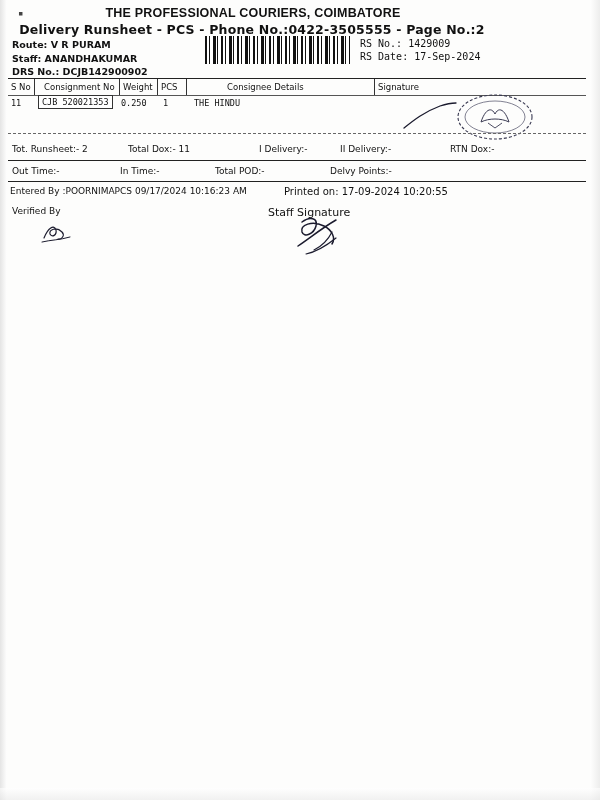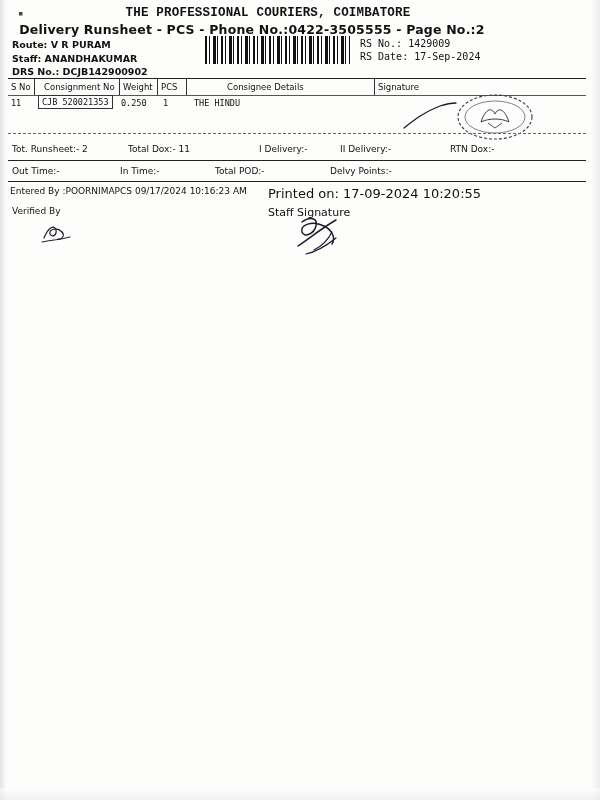--- a/index.html
+++ b/index.html
@@ -44,25 +44,24 @@
   .tick {
     position: absolute;
     color: #444;
     font-size: 9px;
   }
   .title {
     position: absolute;
     left: 0; top: 6px;
     width: 506px;
     text-align: center;
-    font-family: Liberation Mono, monospace;
+    font-family: Liberation Sans, sans-serif;
     font-weight: bold;
     font-size: 12.5px;
     letter-spacing: .2px;
-    margin-left: 15px;
   }
   .subtitle {
     position: absolute;
     left: 0; top: 22px;
     width: 504px;
     text-align: center;
     font-family: "DejaVu Sans", sans-serif;
     font-weight: bold;
     font-size: 12.5px;
     letter-spacing: .2px;
@@ -159,23 +158,23 @@
   }
   .times .t { position: absolute; white-space: nowrap; }
   .entered {
     position: absolute;
     top: 186px; left: 10px;
     font-family: "DejaVu Sans", sans-serif;
     font-size: 9px;
   }
   .printed {
     position: absolute;
-    top: 186px; left: 268px;
-    font-family: "DejaVu Sans", sans-serif;
-    font-size: 13px;
+    top: 186px; left: 284px;
+    font-family: "DejaVu Sans", sans-serif;
+    font-size: 10px;
   }
   .verified {
     position: absolute;
     top: 206px; left: 12px;
     font-family: "DejaVu Sans", sans-serif;
     font-size: 9px;
   }
   .staff-sign {
     position: absolute;
     top: 206px; left: 268px;

